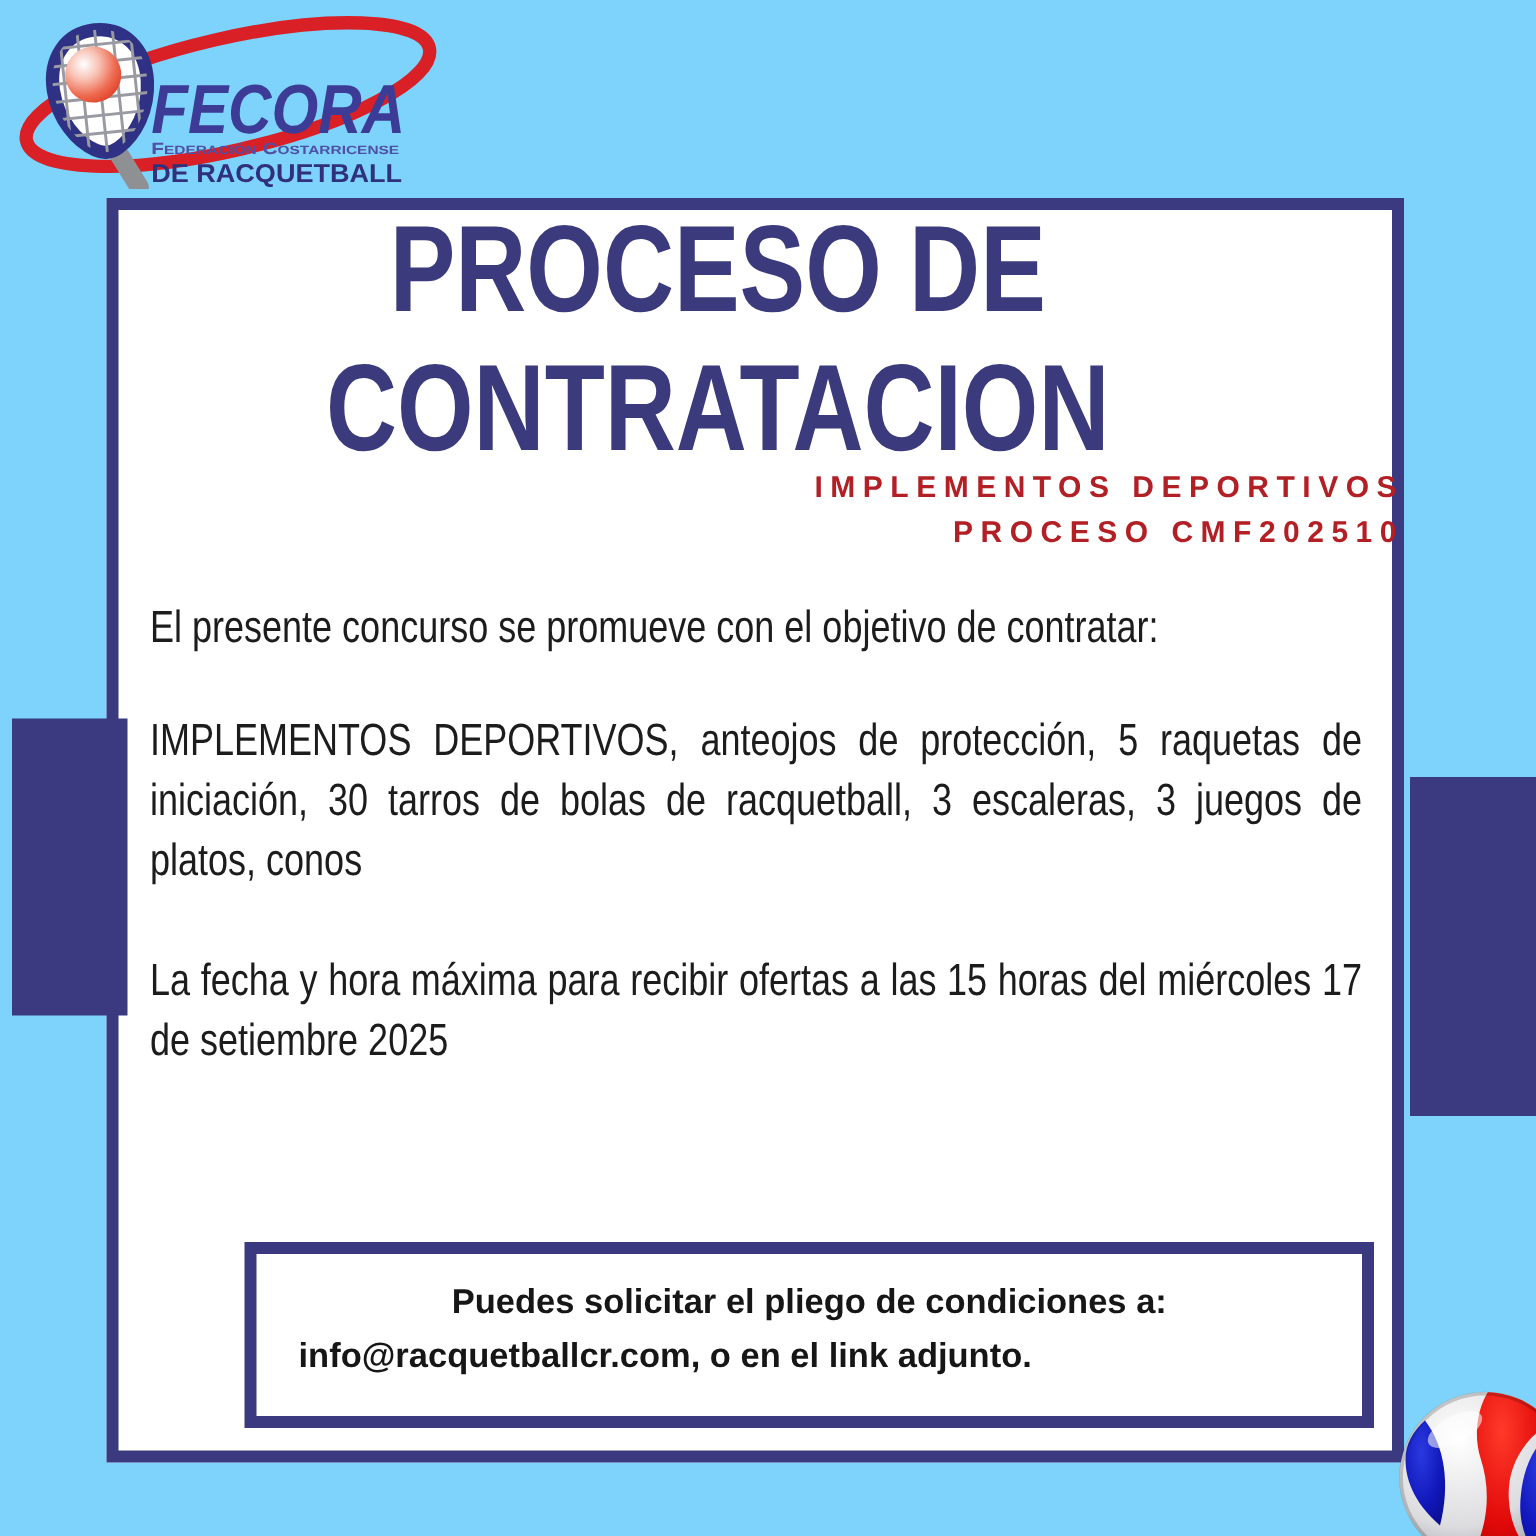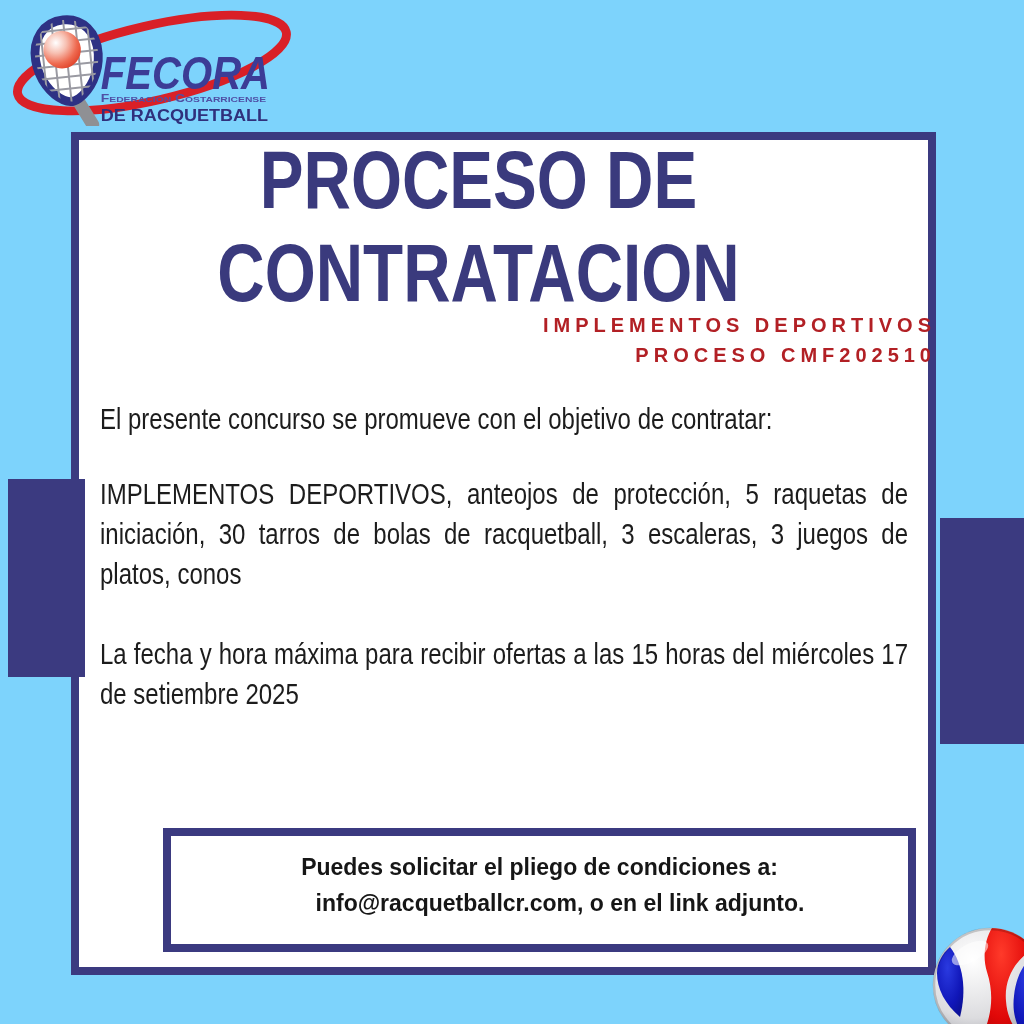--- a/index.html
+++ b/index.html
@@ -38,21 +38,21 @@
   }
   .p1{top:399px;}
   .p2{top:474px;text-align:justify;}
   .p3{top:634px;text-align:justify;}
   .contact-box{
     position:absolute;left:135px;top:828px;width:753px;height:124px;
     box-sizing:border-box;border:8px solid var(--indigo);background:#ffffff;
     z-index:3;color:#161616;font-size:23px;font-weight:700;line-height:33px;margin-left:28px;
   }
   .contact-line1{margin-top:15px;text-align:center;}
-  .contact-line2{margin-top:3px;text-align:center;padding-left:41px;}
+  .contact-line2{margin-top:3px;text-align:left;padding-left:28px;}
   .logo{position:absolute;left:4px;top:2px;width:292px;height:124px;z-index:4;}
   .ball{position:absolute;left:932px;top:927px;width:116px;height:116px;z-index:5;}
   .ball-tail{position:absolute;left:951px;top:982px;width:3px;height:42px;background:var(--indigo);z-index:4;}
 </style>
 </head>
 <body>
 
 <div class="poster">
 
   <svg class="logo" viewBox="0 0 292 126" aria-hidden="true">

